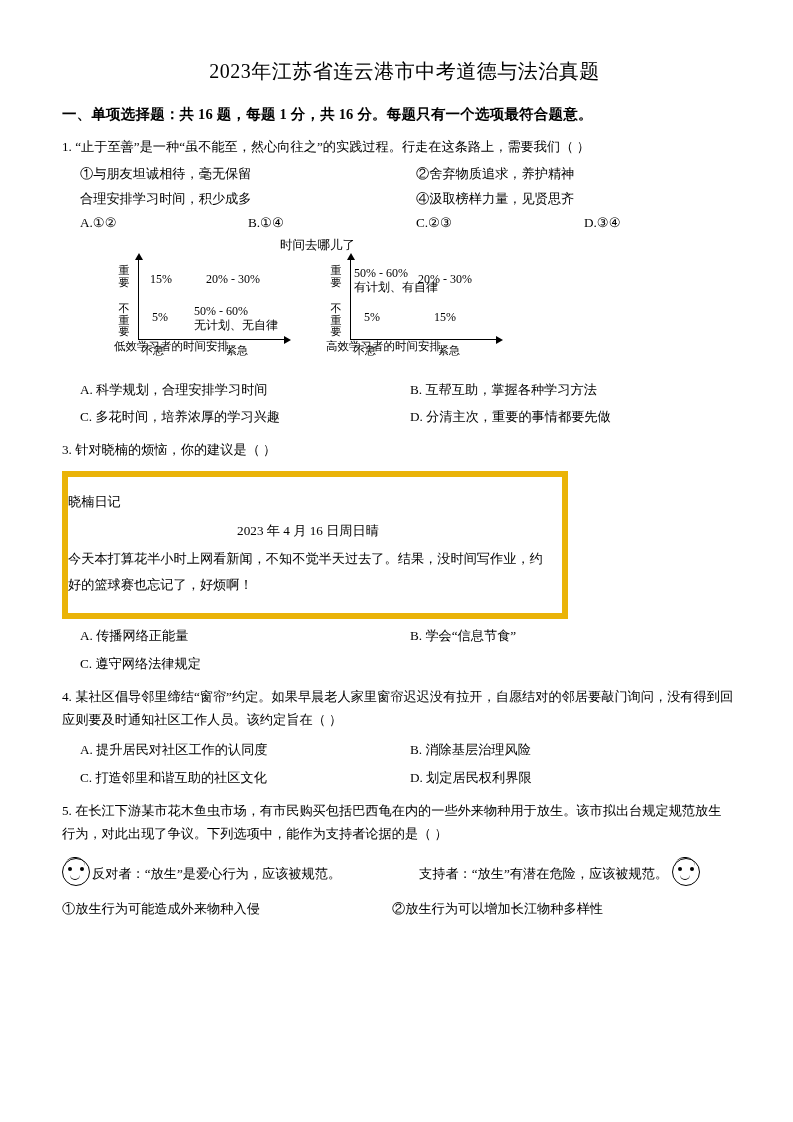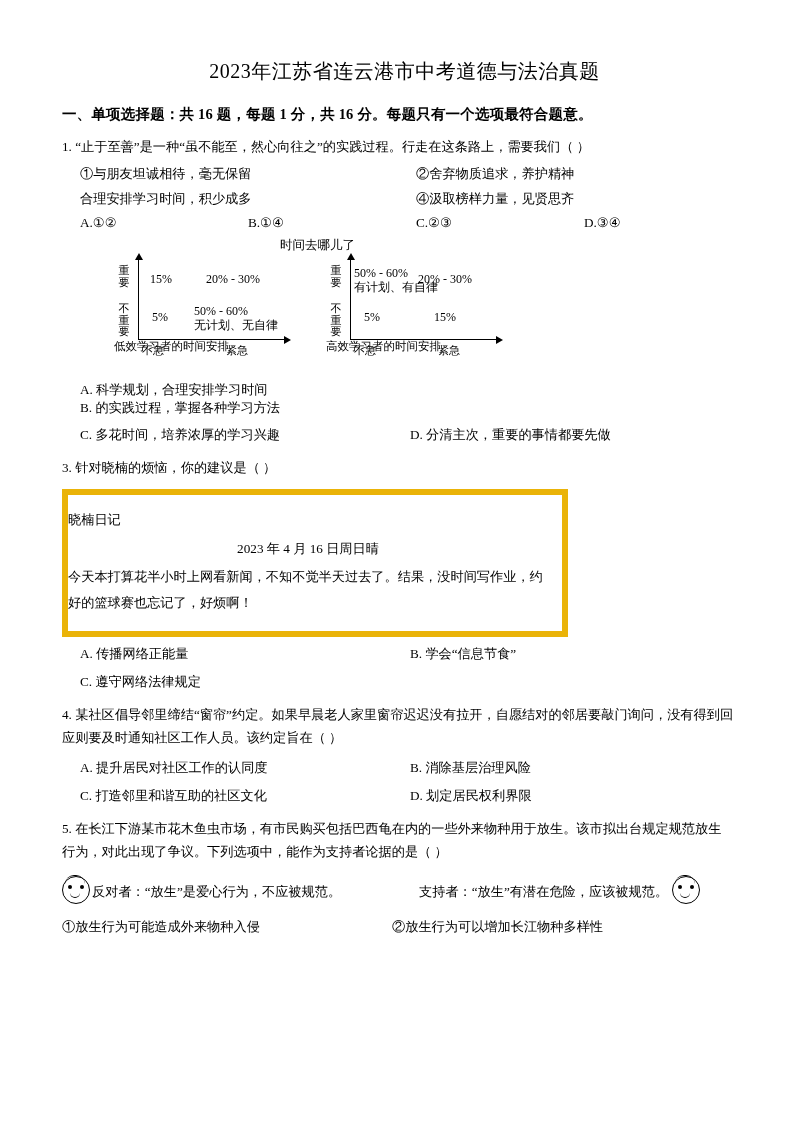--- a/index.html
+++ b/index.html
@@ -279,23 +279,23 @@
       </div>
       <div class="cell" style="left:100px; top:14px;">20% - 30%</div>
       <div class="cell" style="left:46px; top:52px;">5%</div>
       <div class="cell" style="left:116px; top:52px;">15%</div>
     </div>
 
     <div class="caption left">低效学习者的时间安排</div>
     <div class="caption right">高效学习者的时间安排</div>
   </div>
 
-  <div class="opt-ab" style="margin-top:12px;flex-direction:column;">
+  <div class="opt-ab" style="margin-top:12px;">
     <div>A. 科学规划，合理安排学习时间</div>
-    <div>B. 的实践过程，掌握各种学习方法</div>
+    <div>B. 互帮互助，掌握各种学习方法</div>
   </div>
   <div class="opt-ab" style="margin-top:9px;">
     <div>C. 多花时间，培养浓厚的学习兴趣</div>
     <div>D. 分清主次，重要的事情都要先做</div>
   </div>
 
   <div class="q q-stem" style="margin-top:12px;">3. 针对晓楠的烦恼，你的建议是（     ）</div>
 
   <div class="diarybox">
     <div class="diary-title">晓楠日记</div>
@@ -317,21 +317,21 @@
     <div>B. 消除基层治理风险</div>
   </div>
   <div class="opt-ab" style="margin-top:10px;">
     <div>C. 打造邻里和谐互助的社区文化</div>
     <div>D. 划定居民权利界限</div>
   </div>
 
   <div class="q q-stem" style="margin-top:12px;">5. 在长江下游某市花木鱼虫市场，有市民购买包括巴西龟在内的一些外来物种用于放生。该市拟出台规定规范放生行为，对此出现了争议。下列选项中，能作为支持者论据的是（     ）</div>
 
   <div class="emoji-row">
-    <div class="txt-left"><span class="emoji-face"><span class="emoji-hair"></span><span class="emoji-mouth"></span></span><span>反对者：“放生”是爱心行为，不应被规范。</span></div>
+    <div class="txt-left"><span class="emoji-face"><span class="emoji-hair"></span><span class="emoji-mouth"></span></span><span>反对者：“放生”是爱心行为，应该被规范。</span></div>
     <div class="txt-right"><span>支持者：“放生”有潜在危险，应该被规范。</span><span class="emoji-face" style="margin-left:4px;margin-right:0;"><span class="emoji-hair"></span><span class="emoji-mouth"></span></span></div>
   </div>
 
   <div class="opt-ab" style="margin-top:12px; margin-left:62px;">
     <div>①放生行为可能造成外来物种入侵</div>
     <div>②放生行为可以增加长江物种多样性</div>
   </div>
 
 </div>
 

